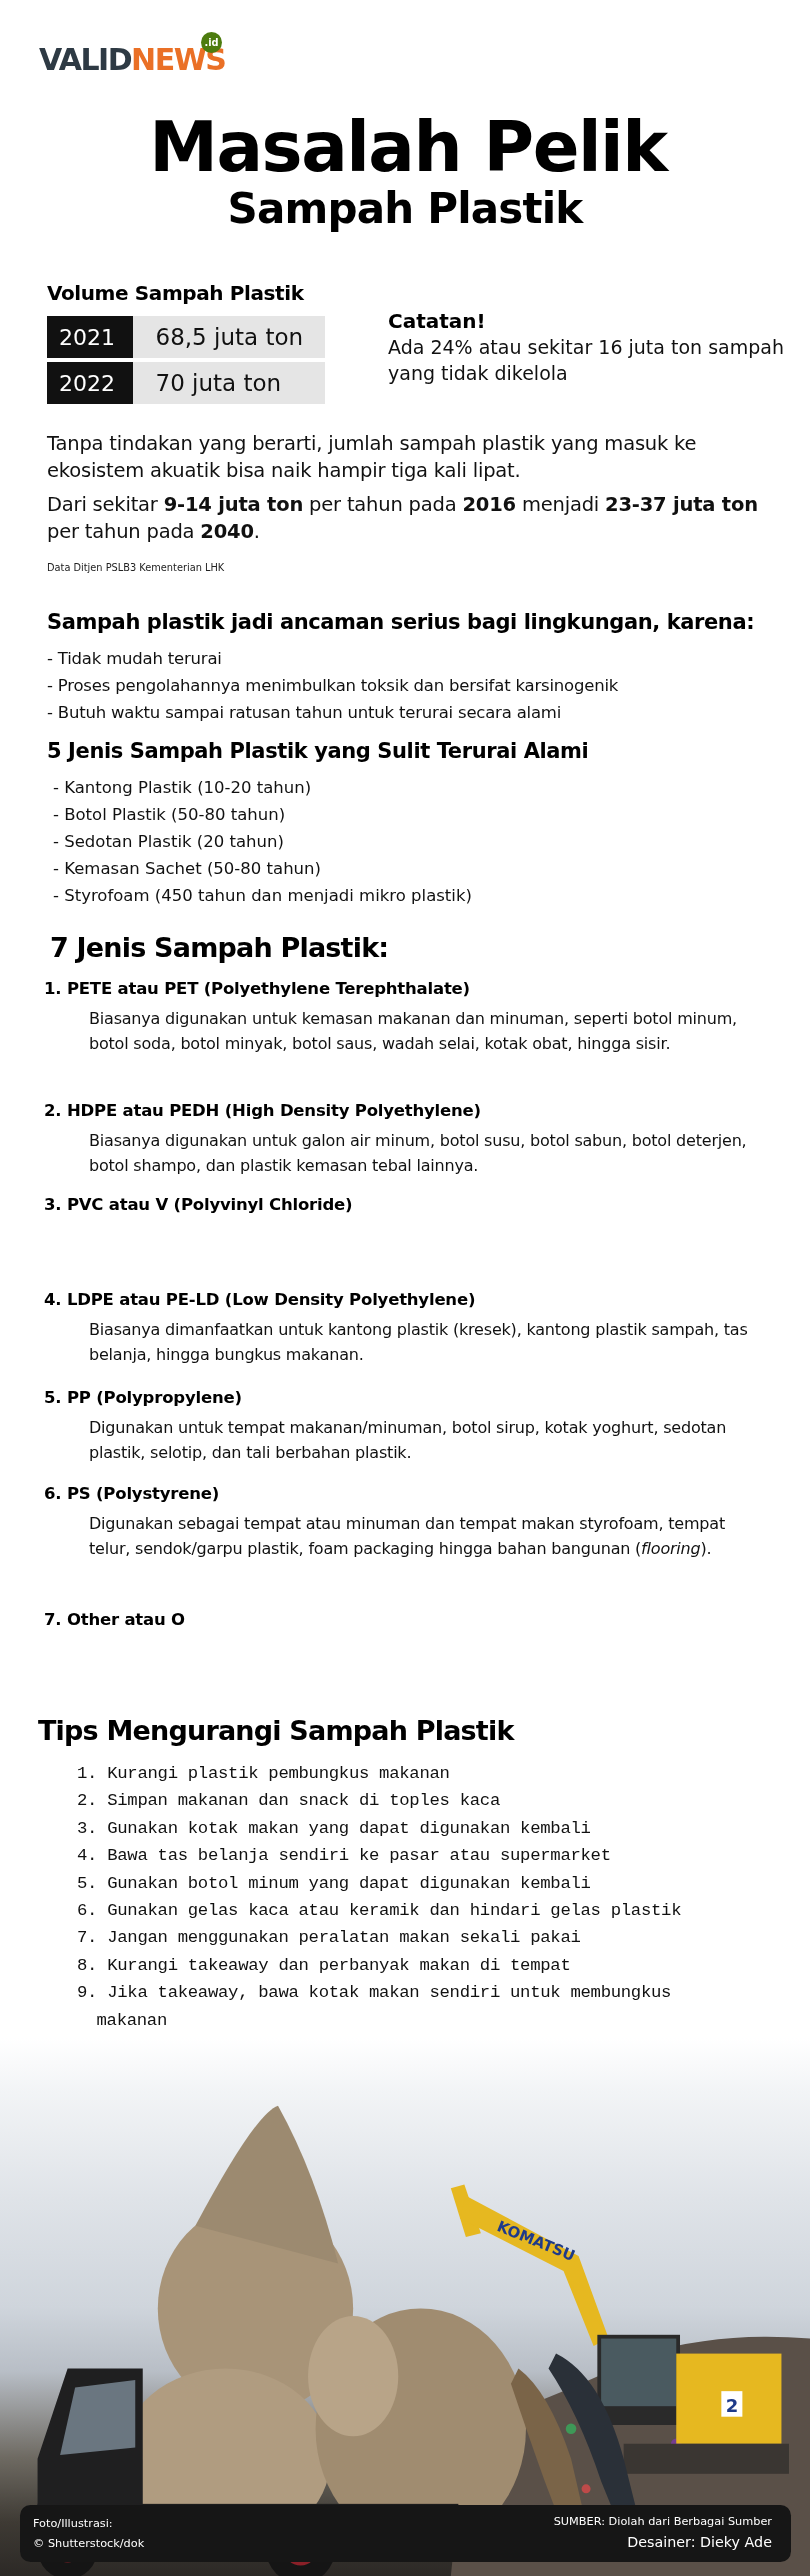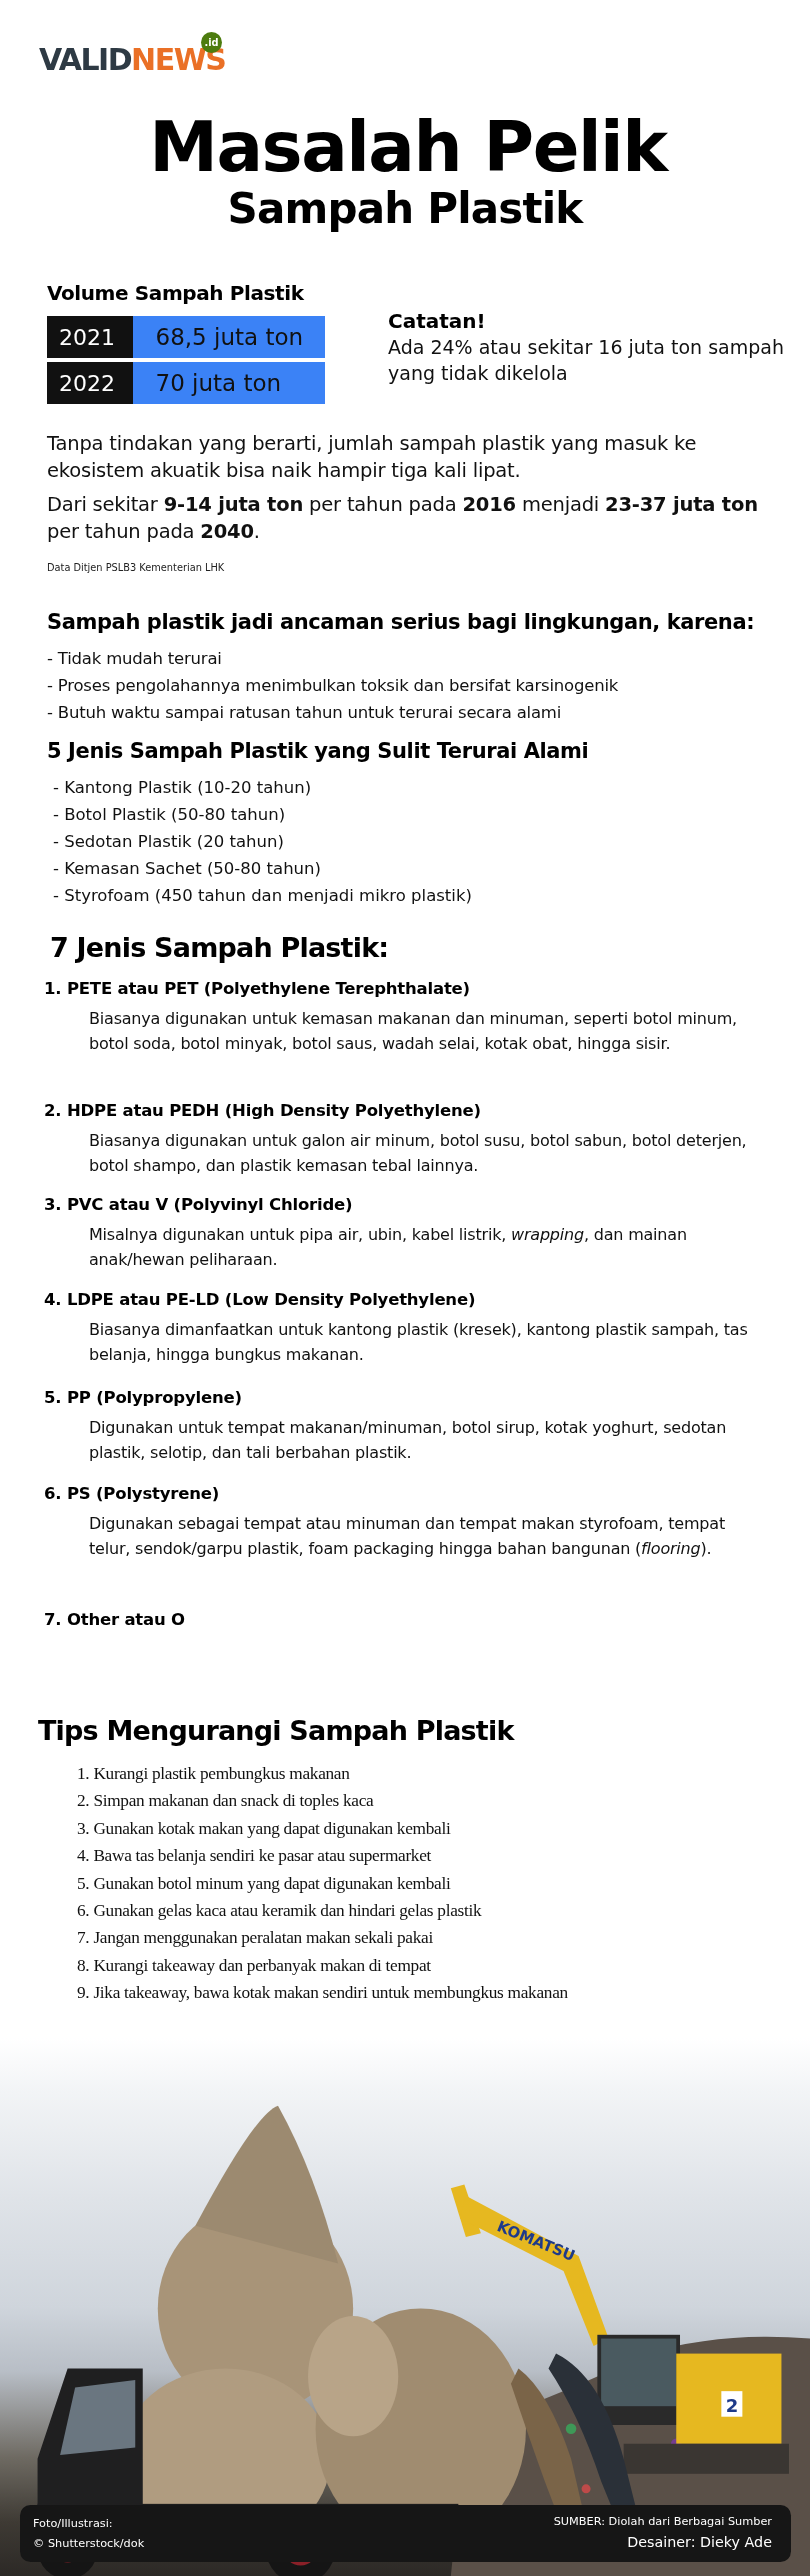--- a/index.html
+++ b/index.html
@@ -15,21 +15,21 @@
   
   .title-main { position: absolute; left: 0; width: 810px; top: 113px; text-align: center; font-family: "DejaVu Sans", sans-serif; font-weight: bold; font-size: 69px; letter-spacing: -1.5px; line-height: 1; color: #000; padding-left: 6px; }
   .title-sub { position: absolute; left: 0; width: 810px; top: 188px; text-align: center; font-family: "DejaVu Sans", sans-serif; font-weight: bold; font-size: 42px; letter-spacing: -0.8px; line-height: 1; color: #000; }
 
   
   .vol-title { position: absolute; left: 47px; top: 281px; font-family: "DejaVu Sans", sans-serif; font-weight: bold; font-size: 20px; letter-spacing: -0.4px; color: #000; }
   .vol-row { position: absolute; left: 47px; height: 42px; width: 278px; display: flex; }
   .vol-row.r1 { top: 316px; }
   .vol-row.r2 { top: 362px; }
   .vol-year { width: 86px; background: #111; color: #fff; font-family: "DejaVu Sans", sans-serif; font-size: 22px; display: flex; align-items: center; padding-left: 12px; }
-  .vol-val { flex: 1; background: #3b82f6; color: #111; font-family: "DejaVu Sans", sans-serif; font-size: 23px; display: flex; align-items: center; padding-left: 22.5px; }
+  .vol-val { flex: 1; background: #e5e5e5; color: #111; font-family: "DejaVu Sans", sans-serif; font-size: 23px; display: flex; align-items: center; padding-left: 22.5px; }
 
   .note { position: absolute; left: 388px; top: 308px; width: 406px; }
   .note-title { font-family: "DejaVu Sans", sans-serif; font-weight: bold; font-size: 20px; color: #000; line-height: 27px; }
   .note-body { font-family: "DejaVu Sans", sans-serif; font-size: 19px; color: #111; line-height: 25.5px; }
 
   
   .para { position: absolute; left: 47px; width: 729px; font-family: "DejaVu Sans", sans-serif; font-size: 19.5px; line-height: 27px; color: #111; letter-spacing: -0.2px; }
   .para b { font-weight: bold; }
   .p1 { top: 430px; }
   .p2 { top: 491px; }
@@ -54,21 +54,21 @@
   .t2 { top: 1099px; }
   .t3 { top: 1193px; }
   .t4 { top: 1288px; }
   .t5 { top: 1386px; }
   .t6 { top: 1482px; }
   .t7 { top: 1608px; }
 
   
   .h-tips { position: absolute; left: 38px; top: 1715px; font-family: "DejaVu Sans", sans-serif; font-weight: bold; font-size: 27px; letter-spacing: -0.8px; color: #000; }
   .tips-list { position: absolute; left: 77px; top: 1760px; list-style: none; width: 646px; }
-  .tips-list li { font-family: Liberation Serif, serif; font-size: 17.3px; line-height: 27.4px; color: #111; letter-spacing: -0.3px; padding-left: 19.5px; text-indent: -19.5px; }
+  .tips-list li { font-family: Liberation Mono, monospace; font-size: 17.3px; line-height: 27.4px; color: #111; letter-spacing: -0.3px; padding-left: 19.5px; text-indent: -19.5px; }
 
   
   .photo { position: absolute; left: 0; top: 2038px; width: 810px; height: 538px; overflow: hidden;
     background: linear-gradient(180deg, #ffffff 0%, #f2f4f6 10%, #dfe3e8 30%, #cfd5dc 50%, #b8bec6 62%, #6e6a62 78%, #3e3a34 90%, #2c2926 100%); }
   .photo svg { position: absolute; left: 0; top: 0; }
 
   .credit-box { position: absolute; left: 19.5px; top: 2505px; width: 771px; height: 57px; background: #161616; border-radius: 10.5px; }
   .credit-left { position: absolute; left: 33px; top: 2514px; font-family: "DejaVu Sans", sans-serif; font-size: 11.3px; line-height: 20px; color: #fff; }
   .credit-right1 { position: absolute; right: 38px; top: 2515px; font-family: "DejaVu Sans", sans-serif; font-size: 11.3px; color: #fff; }
   .credit-right2 { position: absolute; right: 38px; top: 2534px; font-family: "DejaVu Sans", sans-serif; font-size: 14.3px; color: #fff; text-align: right; }
@@ -125,21 +125,20 @@
 <div class="type t1">
   <div class="type-title">1. PETE atau PET (Polyethylene Terephthalate)</div>
   <div class="type-desc">Biasanya digunakan untuk kemasan makanan dan minuman, seperti botol minum, botol soda, botol minyak, botol saus, wadah selai, kotak obat, hingga sisir.</div>
 </div>
 <div class="type t2">
   <div class="type-title">2. HDPE atau PEDH (High Density Polyethylene)</div>
   <div class="type-desc">Biasanya digunakan untuk galon air minum, botol susu, botol sabun, botol deterjen, botol shampo, dan plastik kemasan tebal lainnya.</div>
 </div>
 <div class="type t3">
   <div class="type-title">3. PVC atau V (Polyvinyl Chloride)</div>
-  <div class="type-desc"><span>Misalnya digunakan untuk pipa air, ubin, kabel listrik, </span><i>wrapping</i><span>, dan mainan anak/hewan peliharaan.</span></div>
 </div>
 <div class="type t4">
   <div class="type-title">4. LDPE atau PE-LD (Low Density Polyethylene)</div>
   <div class="type-desc">Biasanya dimanfaatkan untuk kantong plastik (kresek), kantong plastik sampah, tas belanja, hingga bungkus makanan.</div>
 </div>
 <div class="type t5">
   <div class="type-title">5. PP (Polypropylene)</div>
   <div class="type-desc">Digunakan untuk tempat makanan/minuman, botol sirup, kotak yoghurt, sedotan plastik, selotip, dan tali berbahan plastik.</div>
 </div>
 <div class="type t6">

